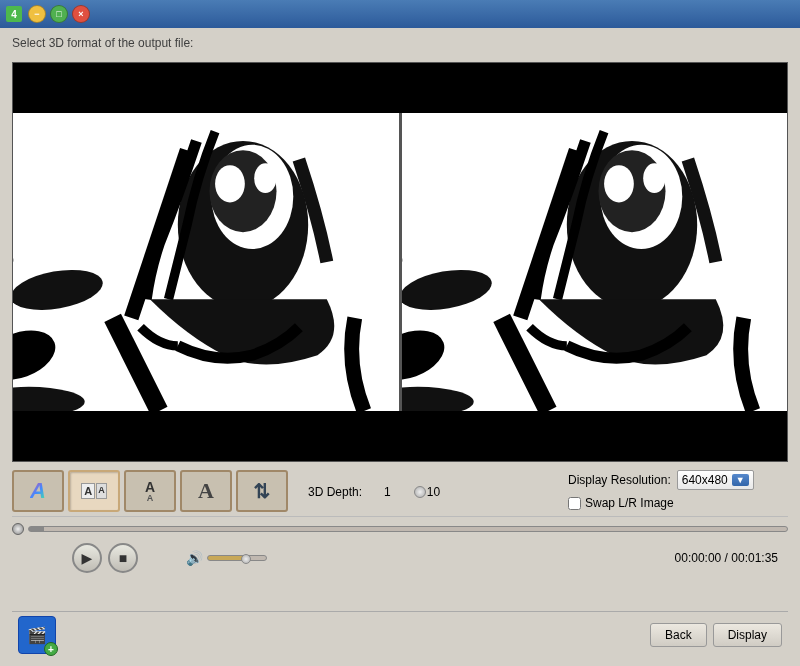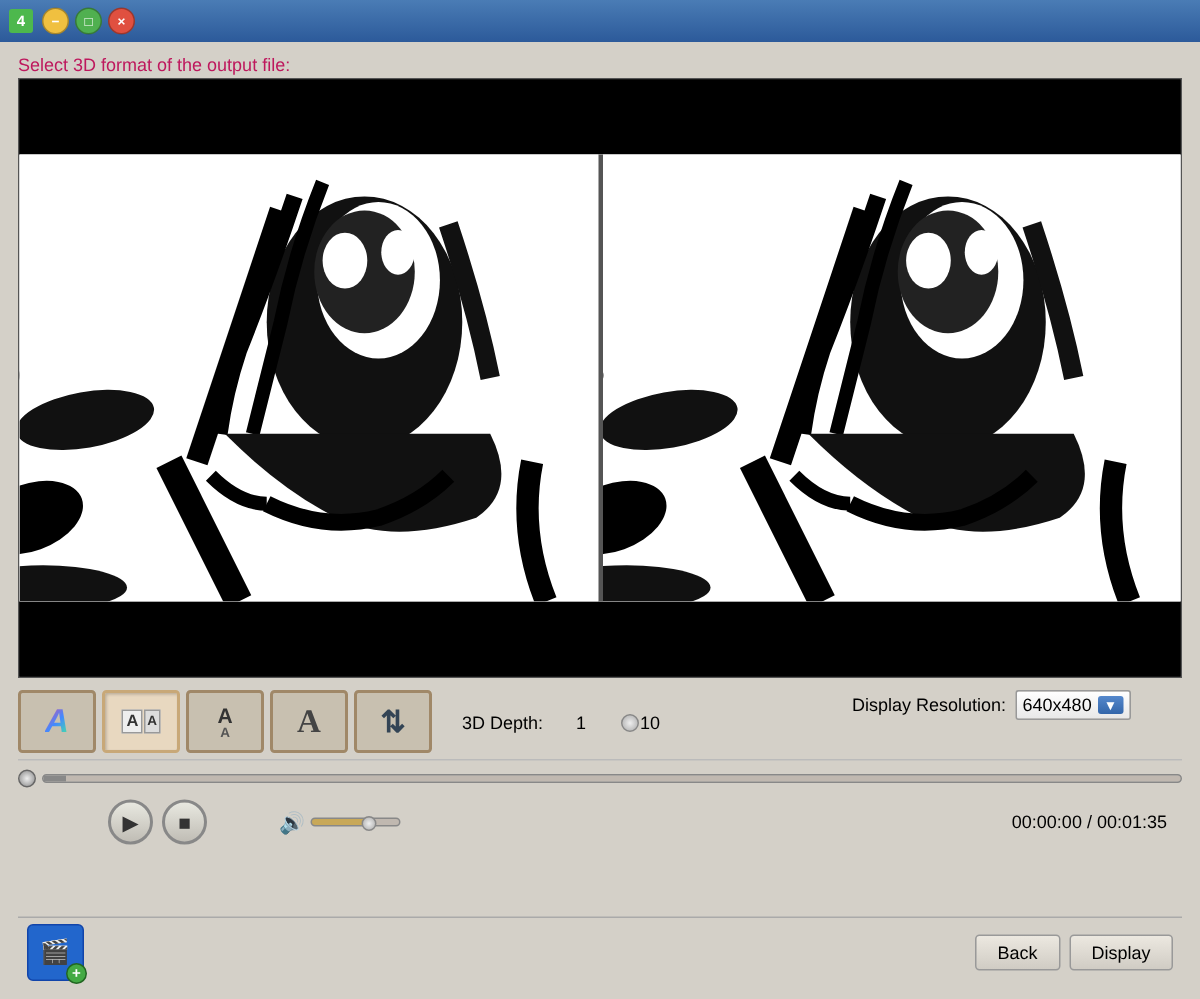--- a/index.html
+++ b/index.html
@@ -60,22 +60,22 @@
     #main-content {
       background: #d4d0c8;
       padding: 8px 12px 8px 12px;
       height: calc(666px - 28px);
       display: flex;
       flex-direction: column;
     }
 
     #instruction-label {
       font-size: 12px;
-      color: #be185d;
-      margin-bottom: 2px;
+      color: #404040;
+      margin-bottom: 12px;
     }
 
     
     #video-container {
       background: #000;
       flex: 1;
       display: flex;
       flex-direction: column;
       min-height: 0;
       border: 1px solid #555;
@@ -565,20 +565,24 @@
       </div>
 
       <div id="right-settings">
         <div class="setting-row">
           <span class="setting-label">Display Resolution:</span>
           <div class="dropdown-select">
             <span>640x480</span>
             <span class="dropdown-arrow">▼</span>
           </div>
         </div>
+        <div class="checkbox-row">
+          <input type="checkbox" style="cursor: pointer;">
+          <span class="setting-label">Swap L/R Image</span>
+        </div>
       </div>
     </div>
 
     <div class="divider"></div>
 
     <div id="playback-section">
 
       <div id="seek-bar-container">
         <div id="seek-dot"></div>
         <div id="seek-track"></div>

